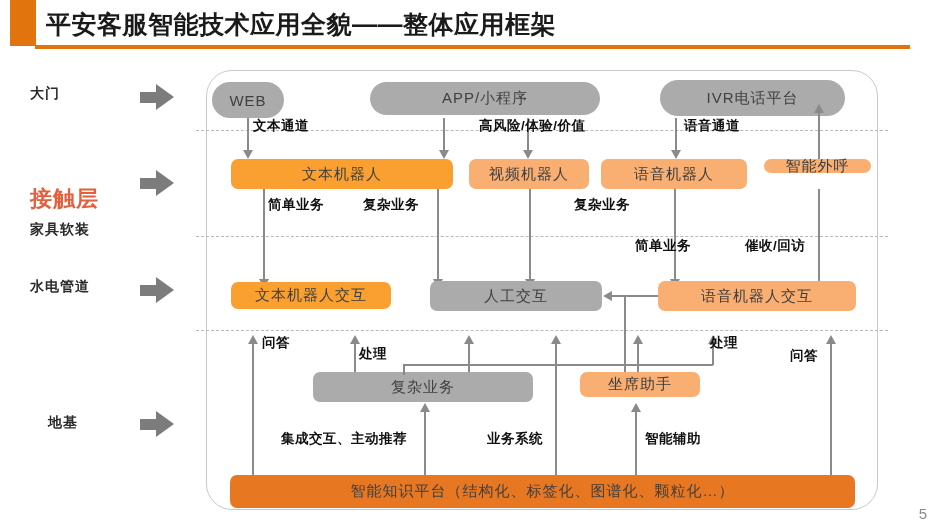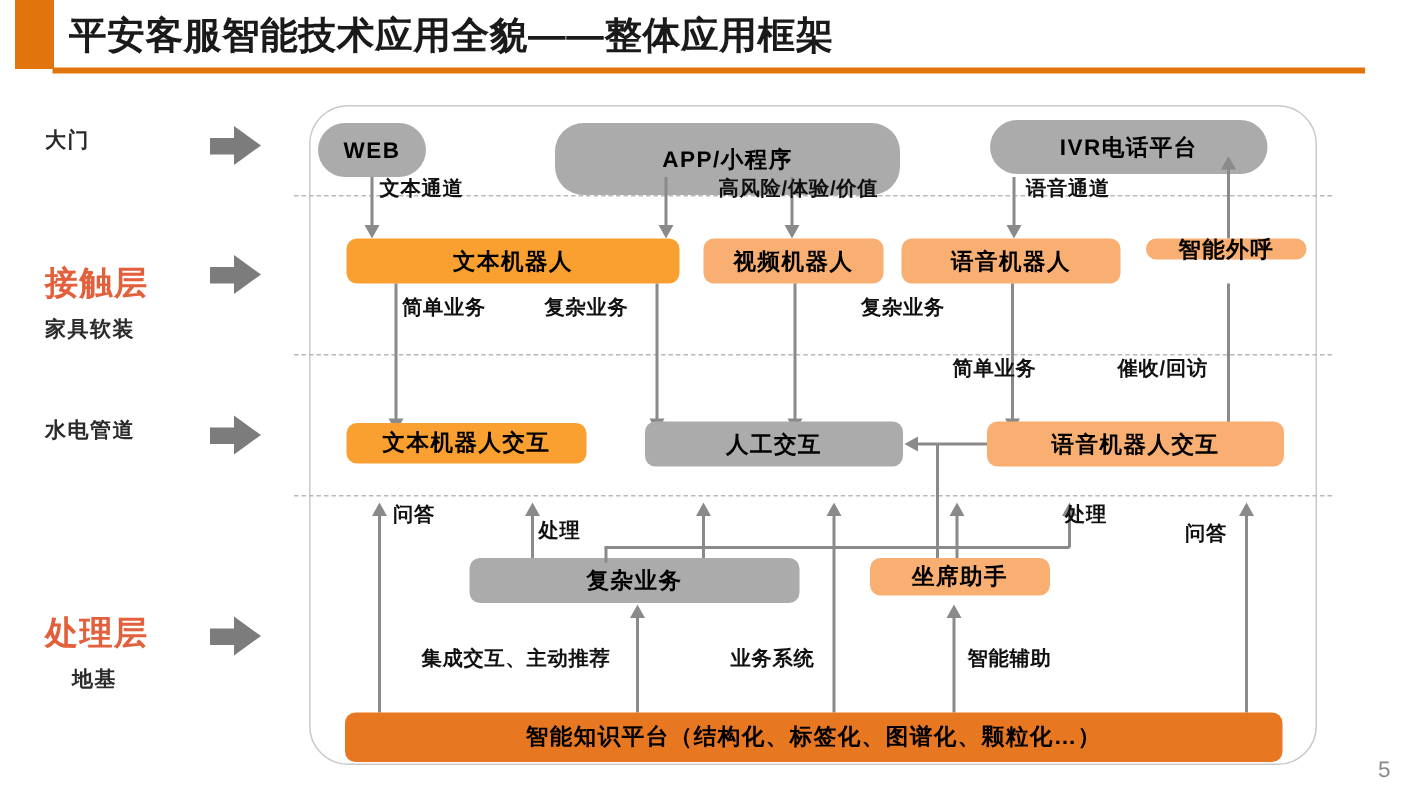--- a/index.html
+++ b/index.html
@@ -57,21 +57,21 @@
     border:1.4px solid #c9c9c9; border-radius:26px; background:#fff;
   }
   .divider{
     position:absolute; height:0; border-top:1.5px dashed #b9b9b9;
   }
 
   
   .node{
     position:absolute;
     display:flex; align-items:center; justify-content:center;
-    color:#000000; font-weight:bold; white-space:nowrap;
+    color:#404040; font-weight:normal; white-space:nowrap;
     letter-spacing:1px;
   }
   .pill      { border-radius:19px; background:#ABABAB; font-size:15px; }
   .gray-rect { border-radius:7px;  background:#ABABAB; font-size:15px; }
   .or-strong { border-radius:7px;  background:#F9A030; font-size:15px; }
   .or-light  { border-radius:7px;  background:#F9AE72; font-size:15px; }
   .or-deep   { border-radius:7px;  background:#E87722; font-size:15px; }
 
   
   .vline{ position:absolute; width:1.6px; background:#8a8a8a; }
@@ -109,54 +109,53 @@
 <div class="title-text">平安客服智能技术应用全貌——整体应用框架</div>
 
 <div class="layer" style="top:78px;">
   <div class="lsub">大门</div>
 </div>
 <div class="arrow-right" style="left:140px; top:84px;">
   <div class="shaft"></div>
     <div class="head"></div>
 </div>
 
-<div class="layer" style="top:174px;">
+<div class="layer" style="top:184px;">
   <div class="lname">接触层</div>
   <div class="lsub">家具软装</div>
 </div>
 <div class="arrow-right" style="left:140px; top:170px;">
   <div class="shaft"></div>
     <div class="head"></div>
 </div>
 
 <div class="layer" style="top:271px;">
   <div class="lsub">水电管道</div>
 </div>
 <div class="arrow-right" style="left:140px; top:277px;">
   <div class="shaft"></div>
     <div class="head"></div>
 </div>
 
 <div class="layer center" style="top:407px; text-align:left;">
-  <div class="lname">处理层</div>
   <div class="lsub" style="margin-left:18px;">地基</div>
 </div>
 <div class="arrow-right" style="left:140px; top:411px;">
   <div class="shaft"></div>
     <div class="head"></div>
 </div>
 
 <div class="stage"></div>
 
 <div class="divider" style="left:196px; top:130px;  width:692px;"></div>
 <div class="divider" style="left:196px; top:236px;  width:692px;"></div>
 <div class="divider" style="left:196px; top:330px;  width:692px;"></div>
 
 <div class="node pill" style="left:212px; top:82px; width:72px; height:36px;">WEB</div>
-<div class="node pill" style="left:370px; top:82px; width:230px; height:48px;">APP/小程序</div>
+<div class="node pill" style="left:370px; top:82px; width:230px; height:33px;">APP/小程序</div>
 <div class="node pill" style="left:660px; top:80px; width:185px; height:36px;">IVR电话平台</div>
 
 <div class="vline" style="left:247px; top:118px; height:35px;"></div>
 <div class="ahead-down" style="left:243px; top:150px;"></div>
 <div class="elabel" style="left:253px; top:117px;">文本通道</div>
 
 <div class="vline" style="left:443px; top:118px; height:35px;"></div>
 <div class="ahead-down" style="left:439px; top:150px;"></div>
 
 <div class="vline" style="left:527px; top:118px; height:35px;"></div>

